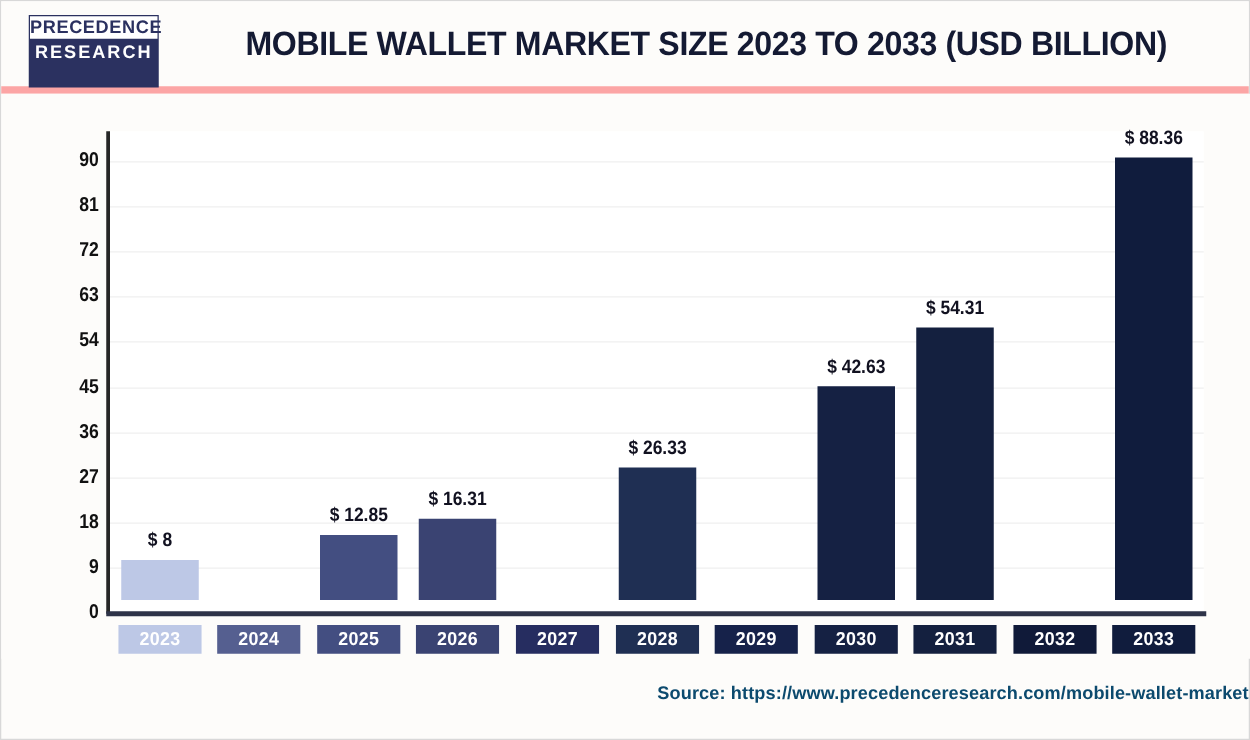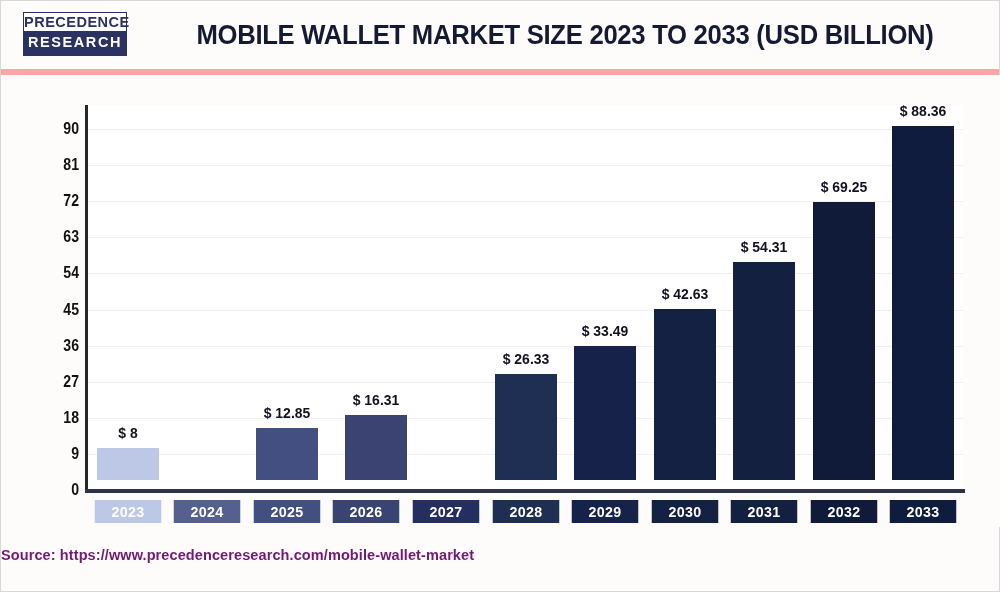--- a/index.html
+++ b/index.html
@@ -51,21 +51,21 @@
     background: #ffffff;
     box-sizing: border-box;
   }
   .logo-bottom {
     background: #2b3160;
     color: #ffffff;
     font-size: 14.5px;
     font-weight: bold;
     letter-spacing: 1.6px;
     text-align: center;
-    padding: 2px 0 6px 0;
+    padding: 2px 0 20px 0;
     line-height: 16px;
     box-sizing: border-box;
   }
 
   .title {
     position: absolute;
     left: 150px;
     right: 20px;
     top: 19px;
     text-align: center;
@@ -195,22 +195,22 @@
     letter-spacing: 0.3px;
     transform: scaleX(0.95);
   }
 
   
   .source {
     position: absolute;
     left: 0;
     right: 0;
     bottom: 28px;
-    text-align: left;
-    color: #701a75;
+    text-align: right;
+    color: #0c4a6e;
     font-family: "Liberation Sans", sans-serif;
     font-size: 14.5px;
     font-weight: bold;
     letter-spacing: 0.1px;
   }
 </style>
 </head>
 <body>
 
 <div class="infographic">
@@ -253,43 +253,35 @@
     <div class="y-axis-line"></div>
     <div class="bars" id="bars">
         <div class="bar-slot" style="left: 8.77273px; width: 62px;">
           <div class="bar" style="height: 32.0833px; background: rgb(189, 200, 230);"></div>
           <div class="bar-label" style="bottom: 38.0833px;">$ 8</div>
         </div>
         <div class="bar-slot" style="left: 167.864px; width: 62px;">
           <div class="bar" style="height: 51.5339px; background: rgb(67, 78, 129);"></div>
           <div class="bar-label" style="bottom: 57.5339px;">$ 12.85</div>
         </div>
-        <div class="bar-slot" style="left: 247.409px; width: 62px; margin-left: 10px;">
+        <div class="bar-slot" style="left: 247.409px; width: 62px;">
           <div class="bar" style="height: 65.4099px; background: rgb(58, 67, 114);"></div>
           <div class="bar-label" style="bottom: 71.4099px;">$ 16.31</div>
         </div>
         <div class="bar-slot" style="left: 406.5px; width: 62px;">
           <div class="bar" style="height: 105.594px; background: rgb(31, 47, 83);"></div>
           <div class="bar-label" style="bottom: 111.594px;">$ 26.33</div>
         </div>
-        <div class="bar-slot" style="left: 486.045px; width: 62px;">
-          <div class="bar" style="height: 134.309px; background: rgb(22, 34, 74);"></div>
-          <div class="bar-label" style="bottom: 140.309px;">$ 33.49</div>
-        </div>
         <div class="bar-slot" style="left: 565.591px; width: 62px;">
           <div class="bar" style="height: 170.964px; background: rgb(21, 33, 67);"></div>
           <div class="bar-label" style="bottom: 176.964px;">$ 42.63</div>
         </div>
         <div class="bar-slot" style="left: 645.136px; width: 62px;">
           <div class="bar" style="height: 217.806px; background: rgb(20, 32, 63);"></div>
           <div class="bar-label" style="bottom: 223.806px;">$ 54.31</div>
-        </div>
-        <div class="bar-slot" style="left: 724.682px; width: 62px;">
-          <div class="bar" style="height: 277.721px; background: rgb(16, 26, 57);"></div>
-          <div class="bar-label" style="bottom: 283.721px;">$ 69.25</div>
         </div>
         <div class="bar-slot" style="left: 804.227px; width: 62px;">
           <div class="bar" style="height: 354.36px; background: rgb(16, 28, 61);"></div>
           <div class="bar-label" style="bottom: 360.36px;">$ 88.36</div>
         </div>
       </div>
     <div class="x-axis-line"></div>
     <div class="xcats" id="xcats">
         <div class="xchip" style="left: 4.77273px; width: 70px; background: rgb(189, 200, 230); color: rgb(255, 255, 255);">2023</div>
         <div class="xchip" style="left: 84.3182px; width: 70px; background: rgb(85, 95, 144); color: rgb(255, 255, 255);">2024</div>

